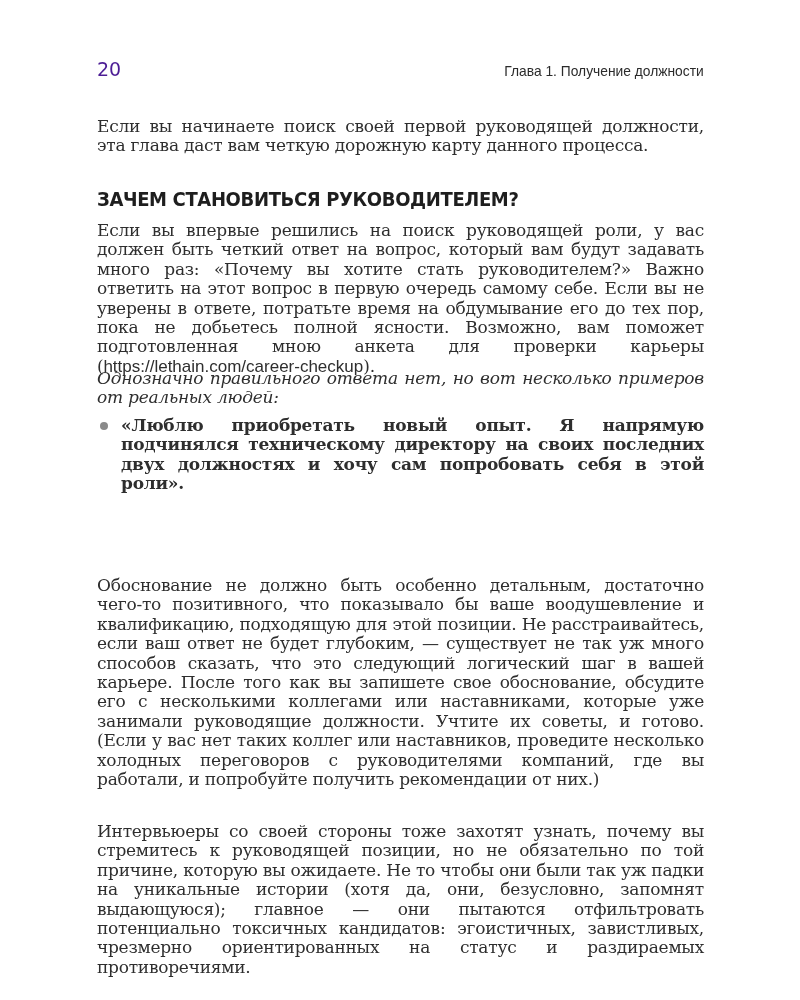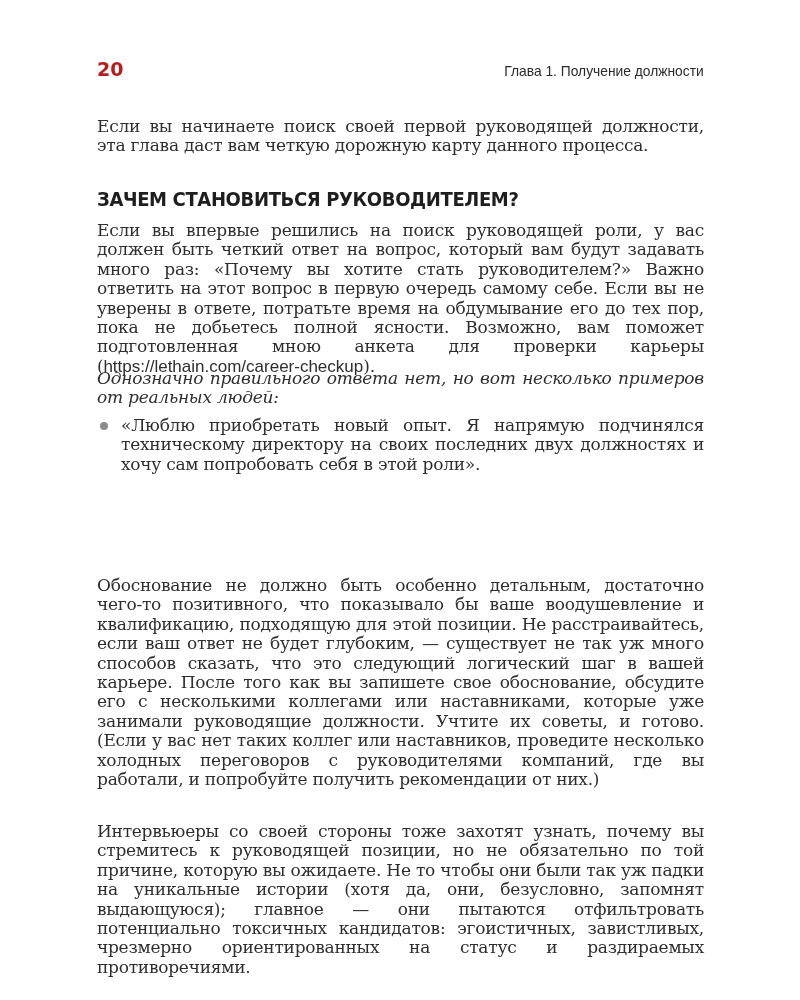--- a/index.html
+++ b/index.html
@@ -25,23 +25,23 @@
       top: 58px;
       left: 0;
       width: 607px;
       height: 26px;
     }
     .page-number {
       position: absolute;
       left: 0;
       top: 0;
       font-family: "DejaVu Sans", sans-serif;
-      font-weight: bold;
+      font-weight: normal;
       font-size: 19px;
-      color: #b91c1c;
+      color: #4c1d95;
       letter-spacing: 0px;
     }
     .chapter-title {
       position: absolute;
       right: 0;
       top: 4px;
       font-family: "Liberation Sans", sans-serif;
       font-size: 15px;
       color: #2b2b2b;
       transform: scaleX(0.92);
@@ -85,20 +85,21 @@
     .p1 { top: 221px; }
     .p2 { top: 369px; font-style: italic; }
     .bullets {
       position: absolute;
       left: 0;
       top: 416px;
       width: 607px;
       margin: 0;
       padding: 0;
       list-style: none;
+      font-weight: bold;
     }
     .bullets li {
       position: relative;
       padding-left: 24px;
       margin-bottom: 6px;
     }
     .bullet-dot {
       position: absolute;
       left: 3px;
       top: 6px;

